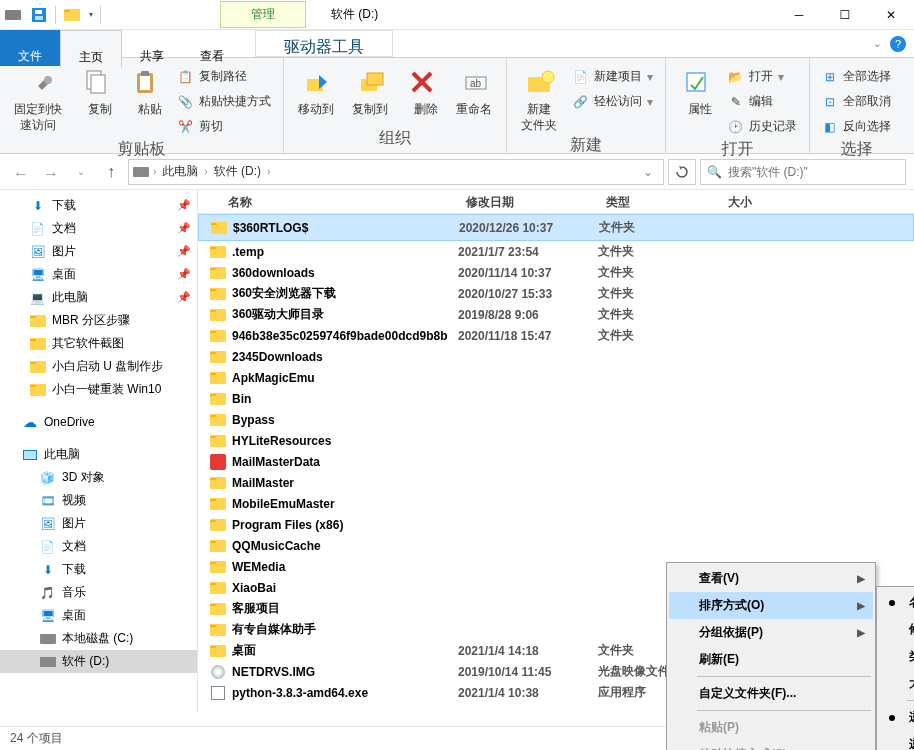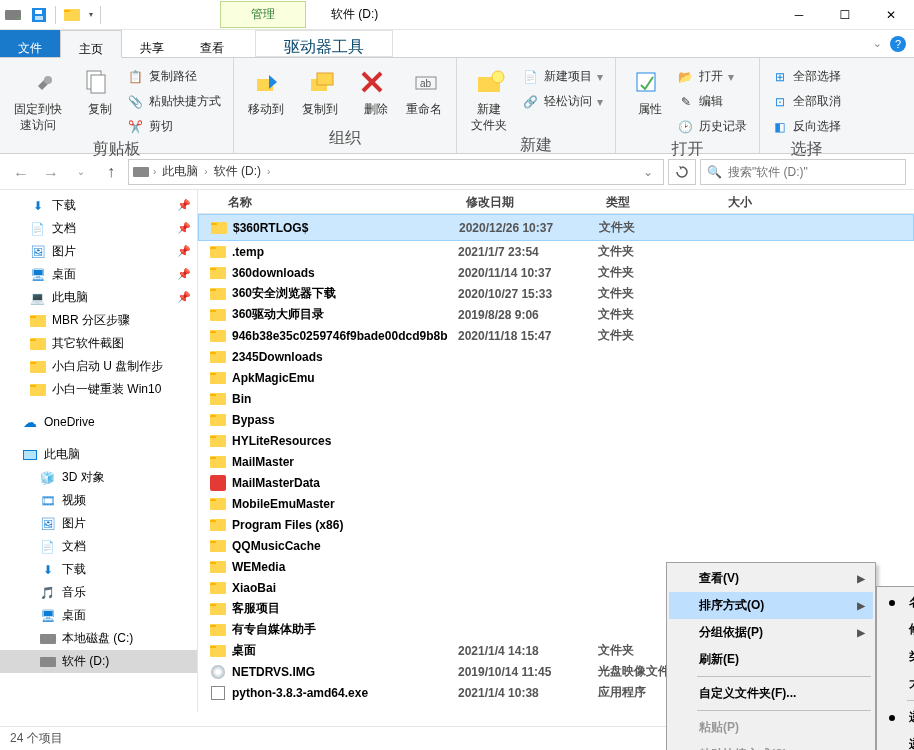--- a/index.html
+++ b/index.html
@@ -10,21 +10,21 @@
 .titlebar .drive-ic { width: 16px; height: 10px; background: #7f7f7f; border-radius: 1px; position: relative; }
 .titlebar .drive-ic::after { content: ""; position: absolute; bottom: 1px; right: 1px; width: 3px; height: 2px; background: #4caf50; }
 .titlebar .sep { width: 1px; height: 18px; background: #d0d0d0; margin: 0 3px; }
 .titlebar .arrow { font-size: 8px; color: #555; padding: 0 4px; }
 .title-tab { background: #faffdd; border: 1px solid #c0d890; padding: 4px 30px; color: #2e7d32; font-size: 12px; }
 .title-text { margin-left: 25px; color: #000; font-size: 12px; }
 .winctrls { margin-left: auto; display: flex; }
 .winctrls span { width: 46px; height: 30px; display: flex; align-items: center; justify-content: center; font-size: 12px; cursor: pointer; }
 
 .menubar { height: 28px; display: flex; align-items: stretch; background: #fff; border-bottom: 1px solid #d0d0d0; position: relative; }
-.menubar .mtab { padding: 10px 18px; font-size: 12px; cursor: pointer; }
+.menubar .mtab { padding: 18px 18px; font-size: 12px; cursor: pointer; }
 .menubar .mtab.file { background: #1979ca; color: #fff; }
 .menubar .mtab.active { background: #f5f6f7; border: 1px solid #d0d0d0; border-bottom: 1px solid #f5f6f7; margin-bottom: -1px; }
 .menubar .dtab { padding: 6px 28px; font-size: 16px; cursor: pointer; color: #0c4a6e; border: 1px solid #e0e0e0; }
 .menubar .right { margin-left: auto; display: flex; align-items: center; padding-right: 8px; gap: 8px; }
 .help-ic { width: 16px; height: 16px; border-radius: 50%; background: #1e88e5; color: #fff; font-size: 11px; display: flex; align-items: center; justify-content: center; }
 
 .ribbon { background: #f5f6f7; border-bottom: 1px solid #d0d0d0; height: 96px; display: flex; }
 .rgroup { border-right: 1px solid #d8d8d8; padding: 4px 8px 2px; display: flex; flex-direction: column; }
 .rgroup .content { display: flex; gap: 6px; flex: 1; }
 .rgroup .label { text-align: center; font-size: 16px; color: #555; padding: 2px 0; }
@@ -151,20 +151,30 @@
       </div>
       <div class="big-btn">
         <span class="bic">
             <svg width="26" height="26">
               <rect x="4" y="2" width="14" height="18" fill="#fff" stroke="#888"></rect>
               <rect x="8" y="6" width="14" height="18" fill="#fff" stroke="#888"></rect>
             </svg>
           </span>
         <span class="btxt">复制</span>
       </div>
+      <div class="big-btn">
+        <span class="bic">
+            <svg width="26" height="26">
+              <rect x="4" y="4" width="16" height="20" fill="#d2a055" rx="2"></rect>
+              <rect x="7" y="7" width="10" height="14" fill="#fff"></rect>
+              <rect x="8" y="2" width="8" height="5" fill="#888" rx="1"></rect>
+            </svg>
+          </span>
+        <span class="btxt">粘贴</span>
+      </div>
       <div class="small-list">
         <div class="sm-item">
             <span class="sm-ic">📋</span>
             <span>复制路径</span>
           </div>
         <div class="sm-item">
             <span class="sm-ic">📎</span>
             <span>粘贴快捷方式</span>
           </div>
         <div class="sm-item">
@@ -577,34 +587,34 @@
             </span>
             <span>HYLiteResources</span>
           </div>
        <div class="fdate"></div>
        <div class="ftype"></div>
        <div class="fsize"></div>
      </div>
         <div class="frow ">
        <div class="fname">
             <span class="fic">
+              <span class="ic-red-cube"></span>
+            </span>
+            <span>MailMasterData</span>
+          </div>
+       <div class="fdate"></div>
+       <div class="ftype"></div>
+       <div class="fsize"></div>
+     </div>
+        <div class="frow ">
+       <div class="fname">
+            <span class="fic">
               <span class="ic-folder" style="position:relative"></span>
             </span>
             <span>MailMaster</span>
-          </div>
-       <div class="fdate"></div>
-       <div class="ftype"></div>
-       <div class="fsize"></div>
-     </div>
-        <div class="frow ">
-       <div class="fname">
-            <span class="fic">
-              <span class="ic-red-cube"></span>
-            </span>
-            <span>MailMasterData</span>
           </div>
        <div class="fdate"></div>
        <div class="ftype"></div>
        <div class="fsize"></div>
      </div>
         <div class="frow ">
        <div class="fname">
             <span class="fic">
               <span class="ic-folder" style="position:relative"></span>
             </span>

